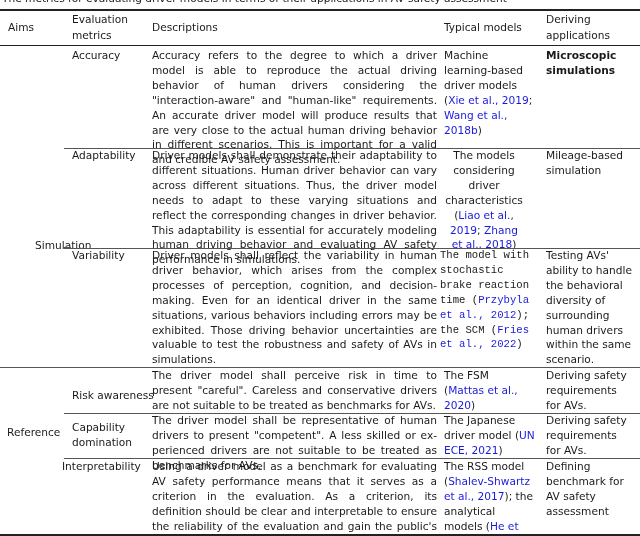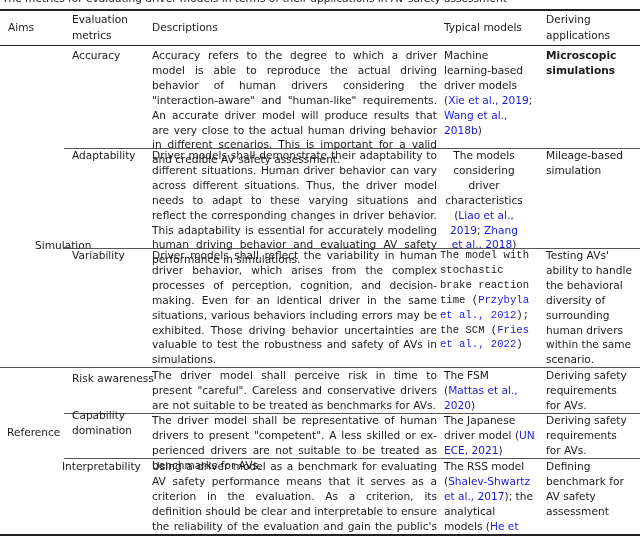--- a/index.html
+++ b/index.html
@@ -59,32 +59,32 @@
   <div class="cell desc" style="left:152px;top:248px;width:285px;">Driver models shall reflect the variability in human driver behavior, which arises from the complex processes of perception, cognition, and decision-making. Even for an identical driver in the same situations, various behaviors including errors may be exhibited. Those driving behavior uncertainties are valuable to test the robustness and safety of AVs in simulations.</div>
   <div class="cell" style="left:440px;top:248px;width:92px;font-family:Liberation Mono, monospace;">
     <span>The model with stochastic brake reaction time</span>
     <span>(</span><span class="cite">Przybyla et al., 2012</span><span>); the SCM (</span><span class="cite">Fries et al., 2022</span><span>)</span>
   </div>
   <div class="cell" style="left:546px;top:248px;width:92px;">Testing AVs' ability to handle the behavioral diversity of surrounding human drivers within the same scenario.</div>
 </div>
 <div class="thin" style="left:0;top:367px;width:640px;"></div>
 
 <div>
-  <div class="cell" style="left:72px;top:371px;text-align:right;">Risk awareness</div>
+  <div class="cell" style="left:72px;top:388px;text-align:right;">Risk awareness</div>
   <div class="cell desc" style="left:152px;top:368px;width:285px;">The driver model shall perceive risk in time to present "careful". Careless and conservative drivers are not suitable to be treated as benchmarks for AVs.</div>
   <div class="cell" style="left:444px;top:368px;width:92px;">
     <span>The FSM</span><br>
     <span>(</span><span class="cite">Mattas et al., 2020</span><span>)</span>
   </div>
   <div class="cell" style="left:546px;top:368px;width:88px;">Deriving safety requirements for AVs.</div>
 </div>
 <div class="thin" style="left:64px;top:413px;width:576px;"></div>
 
 <div>
-  <div class="cell" style="left:72px;top:408px;width:70px;">Capability domination</div>
+  <div class="cell" style="left:72px;top:420px;width:70px;">Capability domination</div>
   <div class="cell desc" style="left:152px;top:413px;width:285px;">The driver model shall be representative of human drivers to present "competent". A less skilled or ex­perienced drivers are not suitable to be treated as benchmarks for AVs.</div>
   <div class="cell" style="left:444px;top:413px;width:92px;">
     <span>The Japanese driver model</span>
     <span>(</span><span class="cite">UN ECE, 2021</span><span>)</span>
   </div>
   <div class="cell" style="left:546px;top:413px;width:88px;">Deriving safety requirements for AVs.</div>
 </div>
 <div class="thin" style="left:64px;top:458px;width:576px;"></div>
 
 <div>

